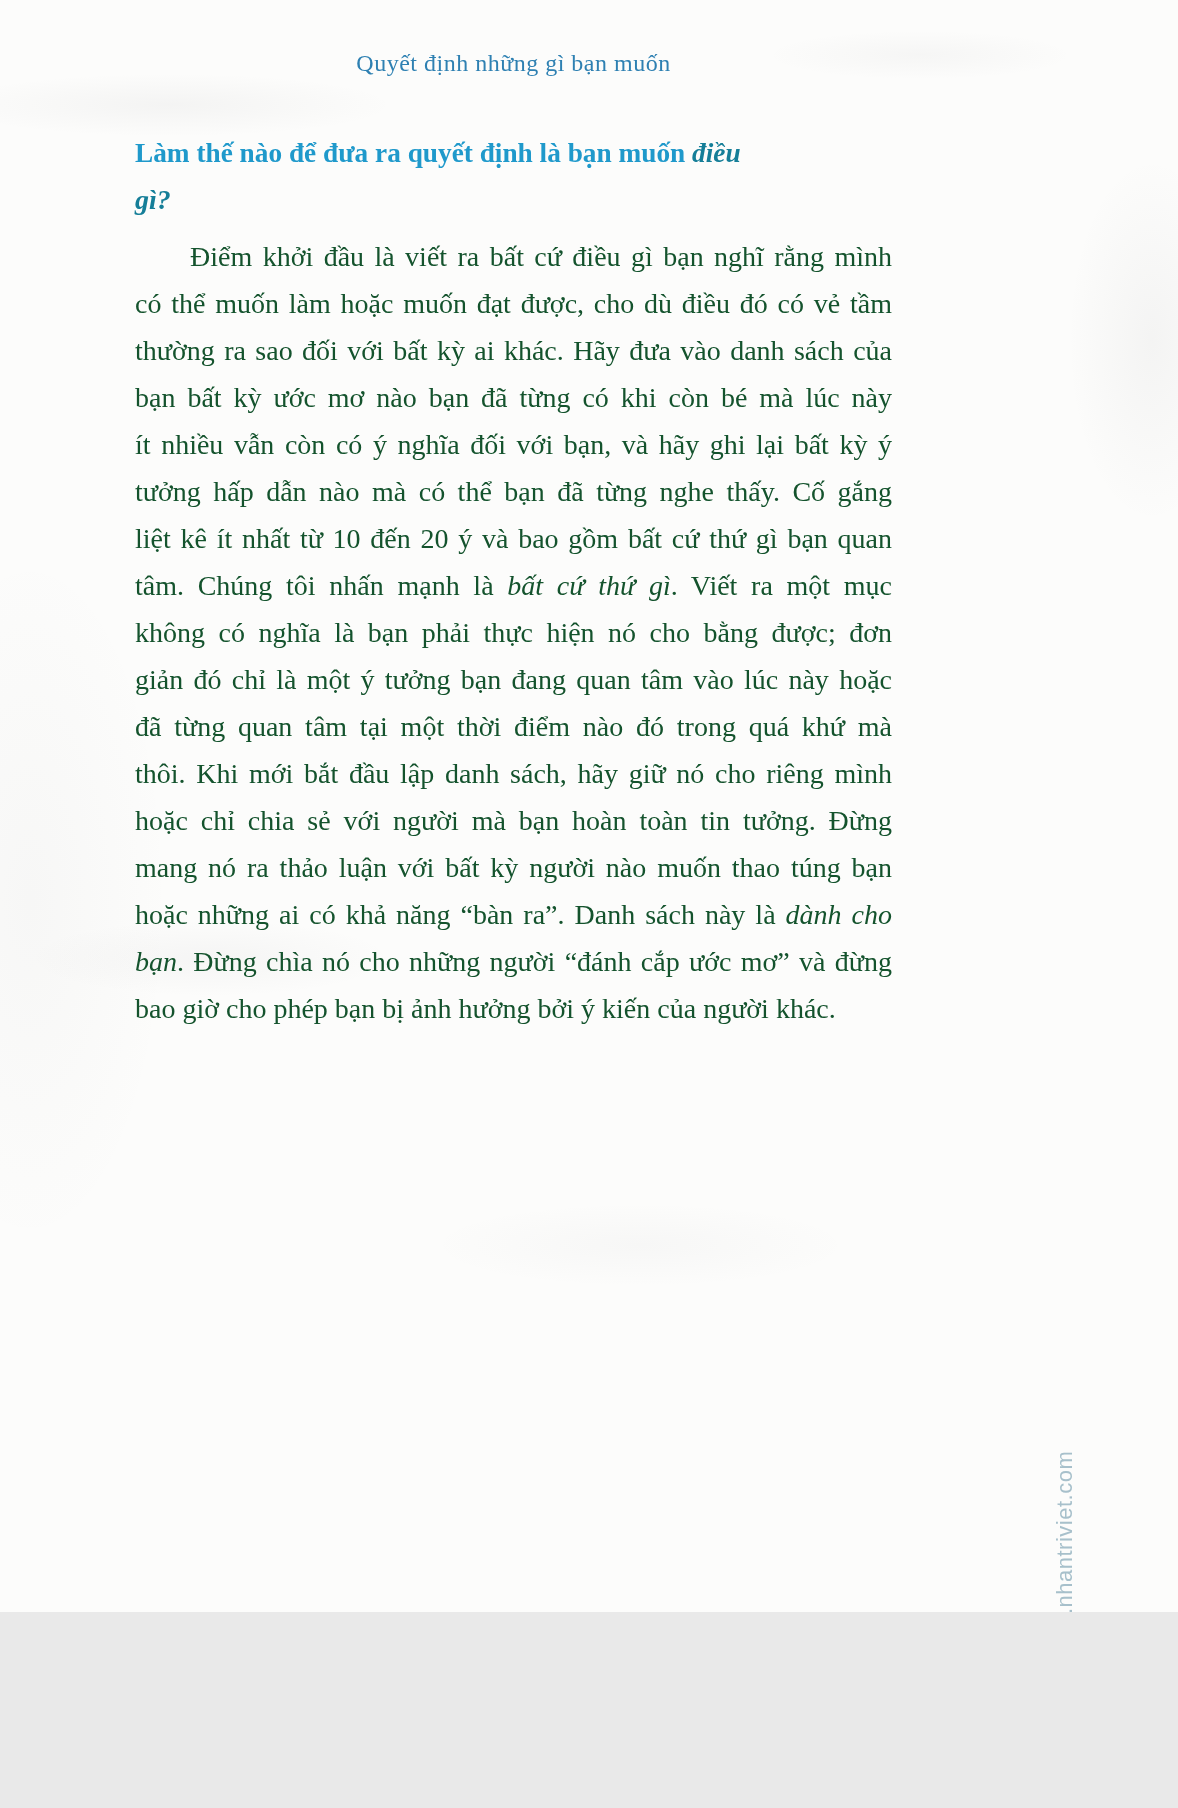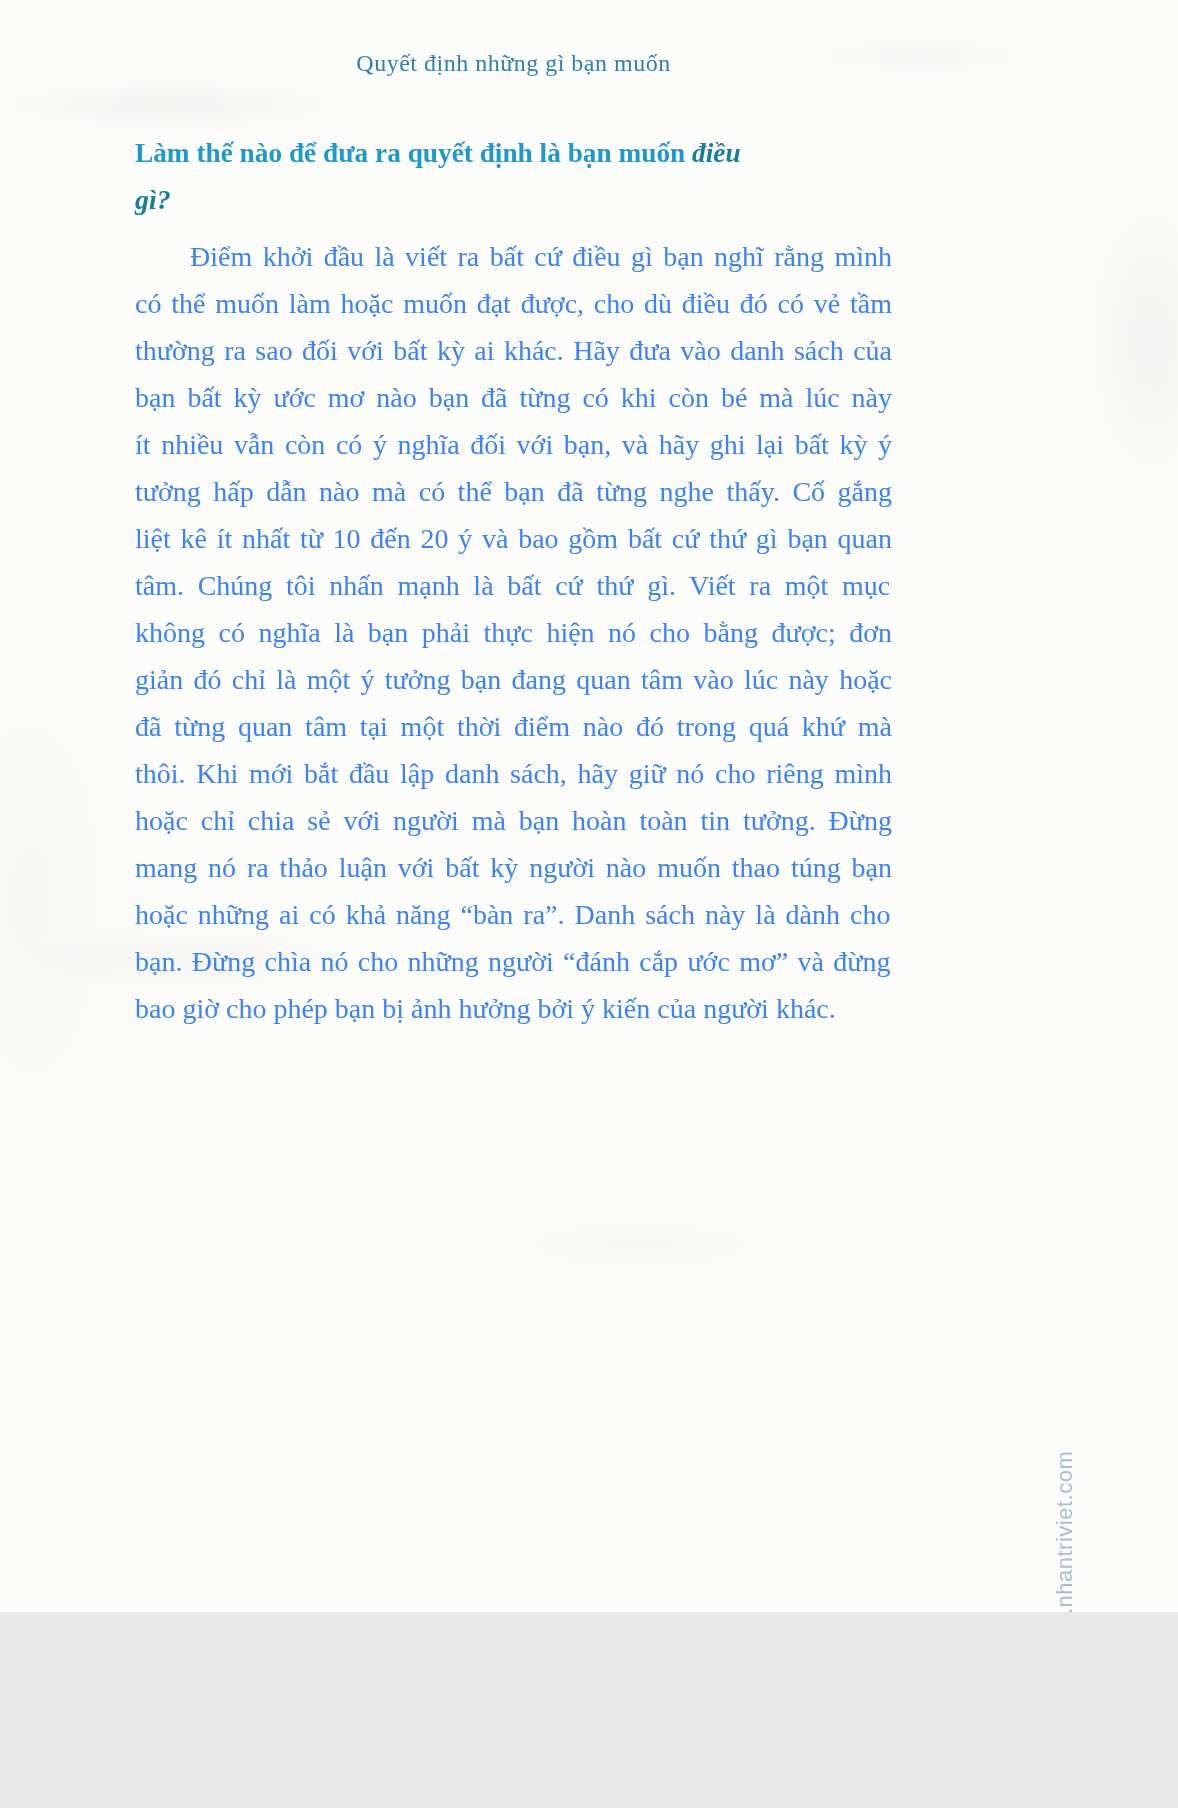--- a/index.html
+++ b/index.html
@@ -31,25 +31,25 @@
   }
   .heading {
     position:absolute; left:135px; top:128px; width:757px;
     font-size:28px; font-weight:bold; line-height:50px;
     color:#1f99cb;
   }
   .heading .ital { font-style:italic; color:#157e98; }
   .body-paragraph {
     position:absolute; left:135px; top:233px; width:757px;
     font-size:28px; line-height:47px;
-    color:#3b82f6;
+    color:#14532d;
   }
   .tline { height:47px; overflow:visible; }
   .tline .ln-in { display:inline-block; white-space:nowrap; transform-origin:0 50%; }
-  .ital { }
+  .ital { font-style:italic; }
   .watermark {
     position:absolute; left:1052px; top:1662px;
     transform:rotate(-90deg); transform-origin:0 0;
     white-space:nowrap;
     font-family:"Liberation Sans","DejaVu Sans",sans-serif;
     font-size:22px; letter-spacing:0.5px;
     color:#a7c0cb;
   }
   .page-number {
     position:absolute; left:1069px; top:1700px;

